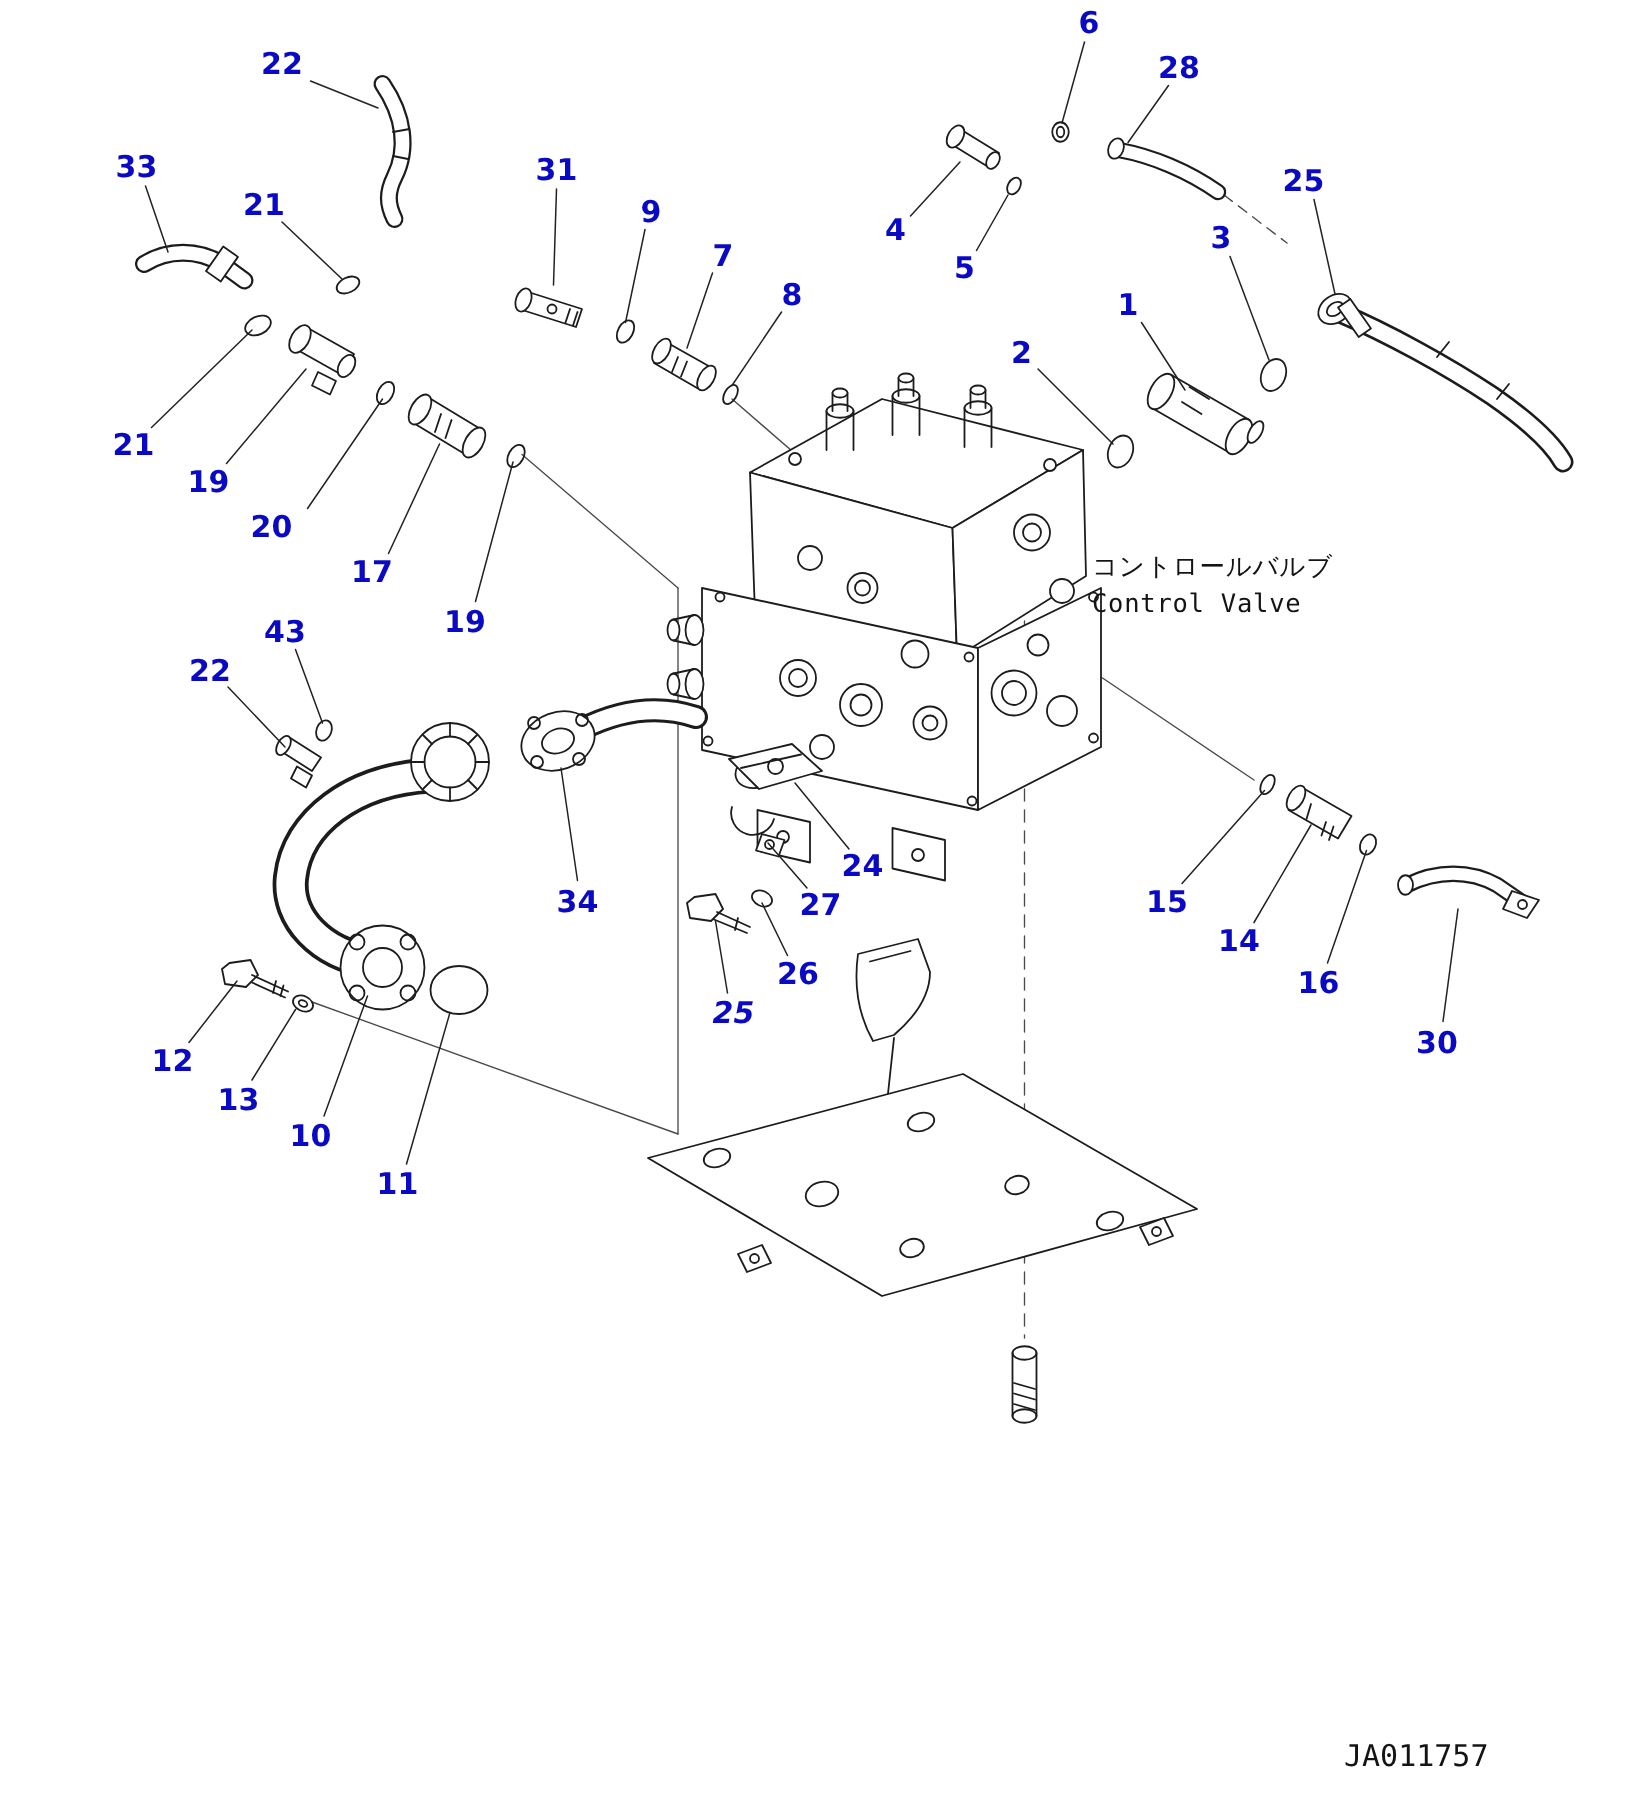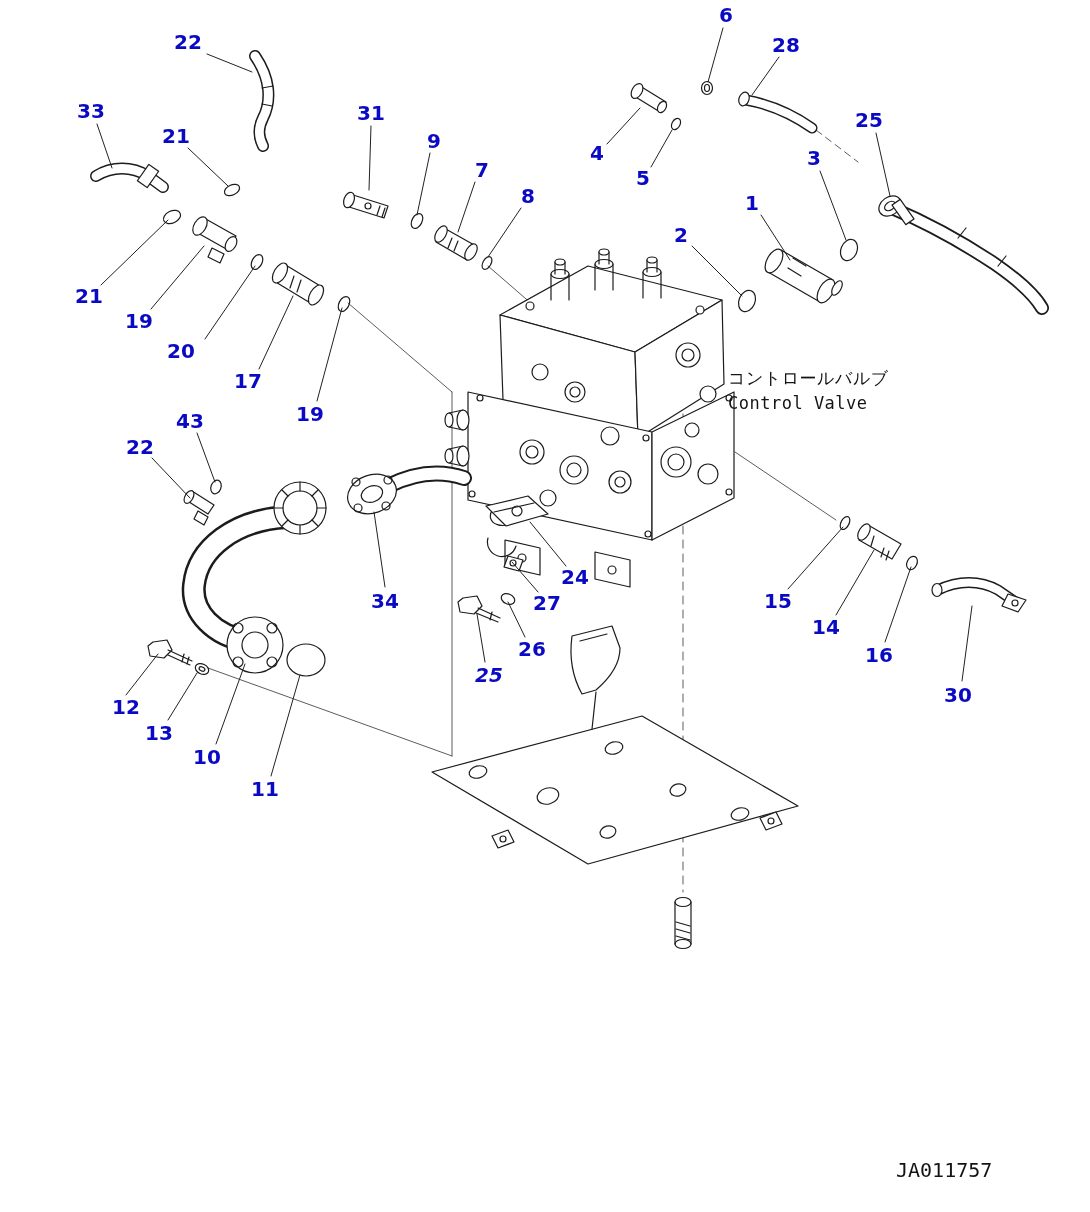--- a/index.html
+++ b/index.html
@@ -365,21 +365,21 @@
       <span class="callout" style="left: 190px; top: 421px;">43</span>
       <span class="callout" style="left: 140px; top: 447px;">22</span>
       <span class="callout" style="left: 385px; top: 601px;">34</span>
       <span class="callout" style="left: 575px; top: 577px;">24</span>
       <span class="callout" style="left: 547px; top: 603px;">27</span>
       <span class="callout" style="left: 778px; top: 601px;">15</span>
       <span class="callout" style="left: 826px; top: 627px;">14</span>
       <span class="callout" style="left: 532px; top: 649px;">26</span>
       <span class="callout" style="left: 879px; top: 655px;">16</span>
       <span class="callout" style="left: 489px; top: 675px; font-style: italic;">25</span>
-      <span class="callout" style="left: 126px; top: 707px; text-align: center;">12</span>
+      <span class="callout" style="left: 115px; top: 707px; text-align: center;">12</span>
       <span class="callout" style="left: 159px; top: 733px;">13</span>
       <span class="callout" style="left: 207px; top: 757px;">10</span>
       <span class="callout" style="left: 958px; top: 695px;">30</span>
       <span class="callout" style="left: 265px; top: 789px;">11</span>
     </div>
 
   <div class="valve-label">
     <div>コントロールバルブ</div>
     <div>Control Valve</div>
   </div>

